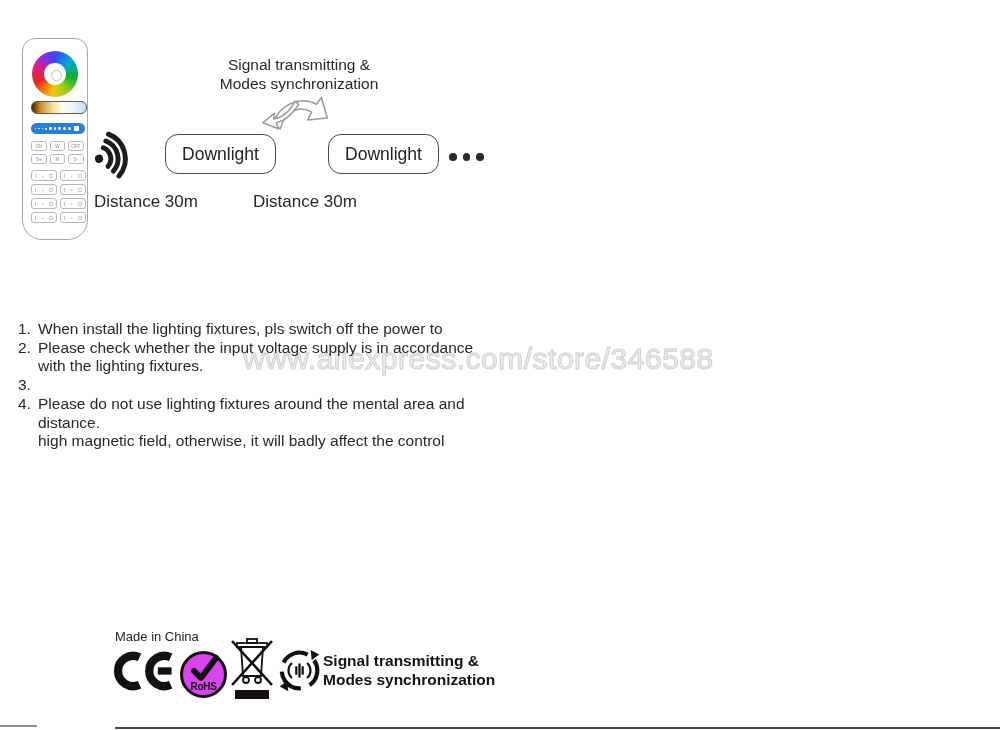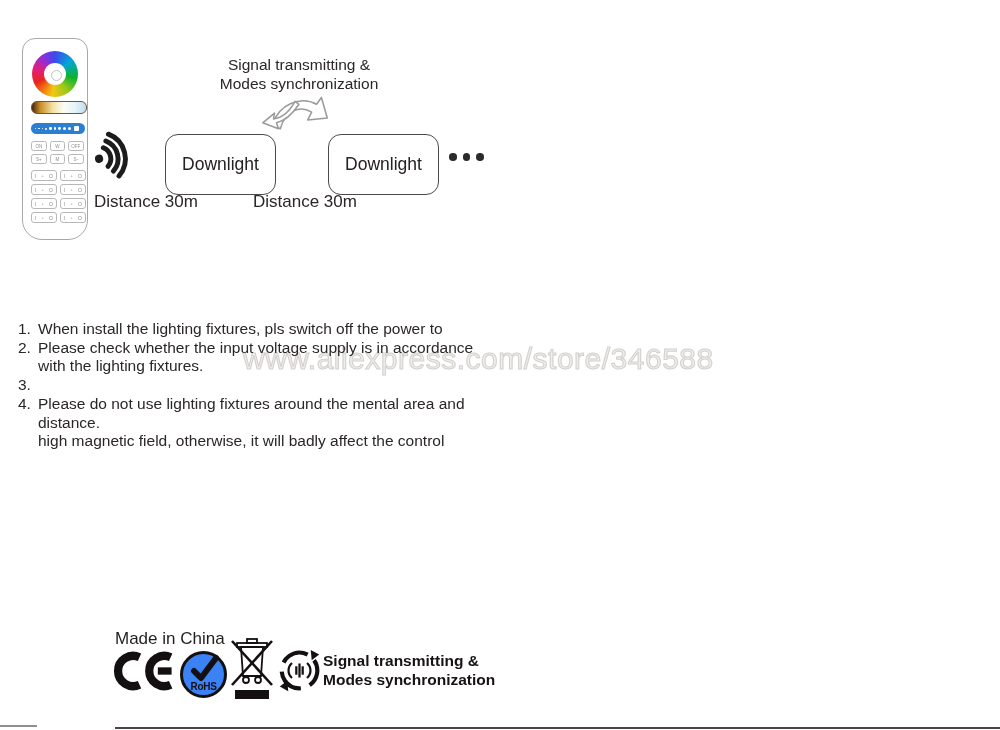--- a/index.html
+++ b/index.html
@@ -30,21 +30,21 @@
   .zones{position:absolute;left:8px;top:131px;display:grid;grid-template-columns:26px 26px;
          column-gap:3px;row-gap:3px;}
   .zbtn{width:26px;height:11px;border:0.8px solid #b8b8b8;border-radius:3px;background:#fff;
         display:flex;align-items:center;justify-content:space-between;padding:0 3px;
         font-size:5px;color:#8a8a8a;box-sizing:border-box;}
   .zmid{font-size:4px;}
 
   
   .sig-waves{left:90px;top:126px;width:48px;height:58px;transform:rotate(-14deg);}
   .caption-top{left:208px;top:55px;width:182px;text-align:center;font-size:15.5px;line-height:19px;color:#2b2627;}
-  .device-box{width:111px;height:61px;border:1.6px solid #4a4a4a;border-radius:13px;background:#fff;
+  .device-box{width:111px;height:40px;border:1.6px solid #4a4a4a;border-radius:13px;background:#fff;
               display:flex;align-items:center;justify-content:center;font-size:17.5px;color:#262122;box-sizing:border-box;}
   .box1{left:165px;top:134px;}
   .box2{left:328px;top:134px;}
   .dist{font-size:17px;color:#2b2627;}
   .dist1{left:94px;top:192px;}
   .dist2{left:253px;top:192px;}
   .arrow{left:252px;top:92px;width:88px;height:48px;}
   .ellipsis{left:449px;top:153px;display:flex;gap:6px;}
   .edot{width:7.5px;height:7.5px;border-radius:50%;background:#2b2b2b;}
 
@@ -54,24 +54,24 @@
   .att-item{display:flex;}
   .att-num{width:20px;flex:none;}
   .att-text div{white-space:nowrap;}
 
   
   .watermark{left:243px;top:342px;font-size:30px;letter-spacing:0.5px;z-index:1;pointer-events:none;
              color:rgba(205,201,197,0.30);-webkit-text-stroke:1.1px #d4d0cd;}
   .overwm{z-index:2;}
 
   
-  .made{left:115px;top:629px;font-size:17px;font-weight:500;color:#221d1e;}
+  .made{left:115px;top:629px;font-size:13px;font-weight:500;color:#221d1e;}
   .ce{left:112px;top:649px;width:66px;height:44px;}
   .rohs{left:180px;top:651px;width:47px;height:47px;border:3.5px solid #141011;border-radius:50%;
-        box-sizing:border-box;background:#3b82f6;}
+        box-sizing:border-box;background:#d946ef;}
   .rohs svg{position:absolute;left:3px;top:0px;}
   .rohs-label{position:absolute;left:0;right:0;bottom:3px;text-align:center;
               font-size:10px;font-weight:700;color:#141011;letter-spacing:-0.3px;}
   .weee{left:231px;top:638px;width:42px;height:62px;}
   .sigcircle{left:277px;top:648px;width:45px;height:45px;}
   .foot-caption{left:323px;top:651px;font-size:15.5px;font-weight:700;line-height:19px;color:#171314;}
 
   
   .rule-left{left:0;top:725px;width:37px;height:1.5px;background:#8f8f8f;}
   .rule-main{left:115px;top:726.5px;width:885px;height:2.5px;background:#4d4548;}

